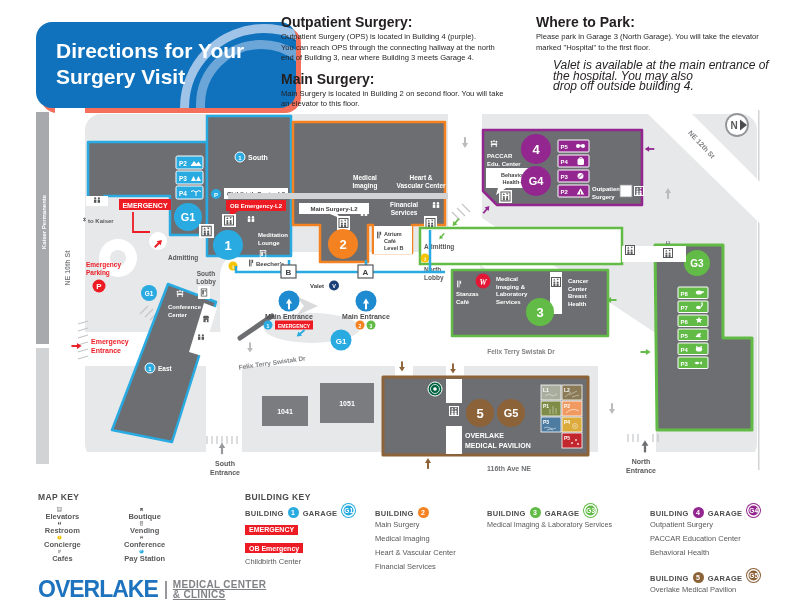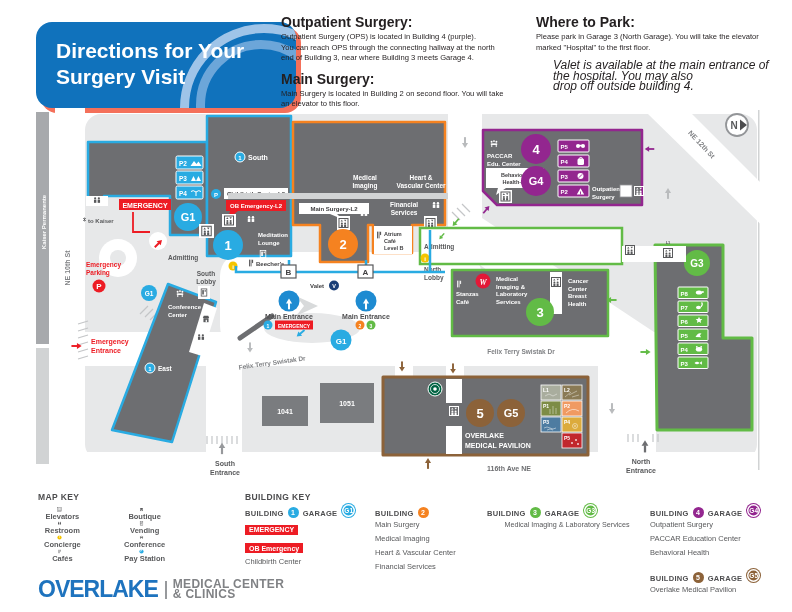--- a/index.html
+++ b/index.html
@@ -32,21 +32,21 @@
   .bk-col{position:absolute;}
   .bk-head{display:flex;align-items:flex-end;font-size:7.5px;font-weight:bold;color:#4d4d4f;letter-spacing:.3px;height:13px;}
   .numcirc{display:inline-block;width:11px;height:11px;border-radius:50%;color:#fff;font-size:7px;font-weight:bold;line-height:11px;text-align:center;margin:0 4px;}
   .gcirc{display:inline-block;width:13px;height:13px;border-radius:50%;color:#fff;font-size:6.5px;font-weight:bold;line-height:13px;text-align:center;margin:0 4px;box-shadow:inset 0 0 0 1.5px #fff;border:1px solid transparent;}
   .bk-item{font-size:7.5px;color:#58595b;line-height:14px;white-space:nowrap;}
   .bk-badge{display:inline-block;background:#ed1c24;color:#fff;font-size:7px;font-weight:bold;padding:1.5px 4px;margin:2px 0;}
   
   .logo{position:absolute;left:38px;top:576px;display:flex;align-items:center;}
   .logo .name{font-size:23px;font-weight:bold;color:#1e73be;letter-spacing:-1px;}
   .logo .div{width:2px;height:18px;background:#97999c;margin:0 6px 0 7px;}
-  .logo .tag{font-size:12px;font-weight:bold;color:#808285;line-height:9.5px;letter-spacing:.3px;}
+  .logo .tag{font-size:10px;font-weight:bold;color:#808285;line-height:9.5px;letter-spacing:.3px;text-decoration:underline;}
 </style>
 </head>
 <body>
 
 <div class="page">
 
   <div class="hdr">
     <div class="title">
       <div>Directions for Your</div>
       <div>Surgery Visit</div>
@@ -605,21 +605,21 @@
     <div class="bk-item">Financial Services</div>
   </div>
 
   <div class="bk-col" style="left:487px;top:505px;width:160px;">
     <div class="bk-head">
       <span>BUILDING</span>
       <span class="numcirc" style="background:#62bb46">3</span>
       <span>GARAGE</span>
       <span class="gcirc" style="background:#62bb46">G3</span>
     </div>
-    <div class="bk-item" style="font-size:7.2px;text-align:center;">Medical Imaging &amp; Laboratory Services</div>
+    <div class="bk-item" style="font-size:7.2px;">Medical Imaging &amp; Laboratory Services</div>
   </div>
 
   <div class="bk-col" style="left:650px;top:505px;width:140px;">
     <div class="bk-head">
       <span>BUILDING</span>
       <span class="numcirc" style="background:#93268f">4</span>
       <span>GARAGE</span>
       <span class="gcirc" style="background:#93268f">G4</span>
     </div>
     <div class="bk-item">Outpatient Surgery</div>

